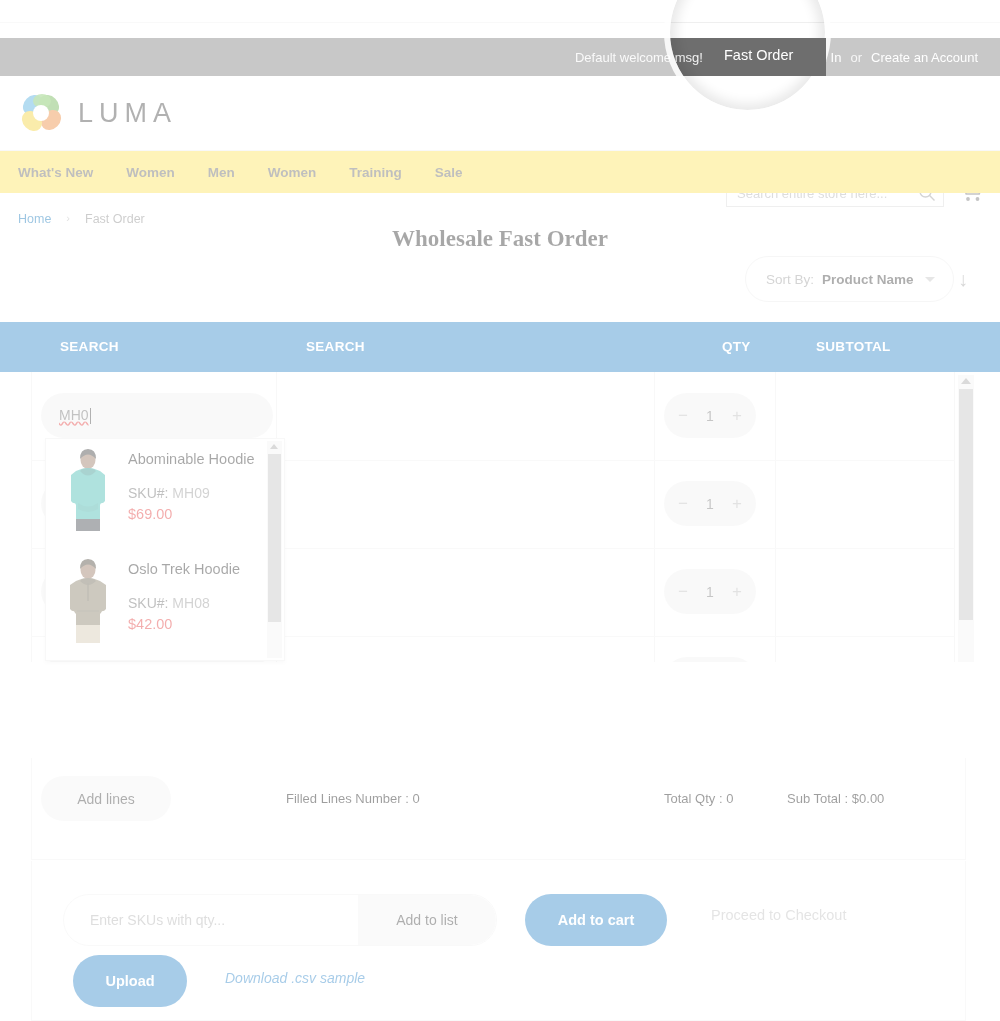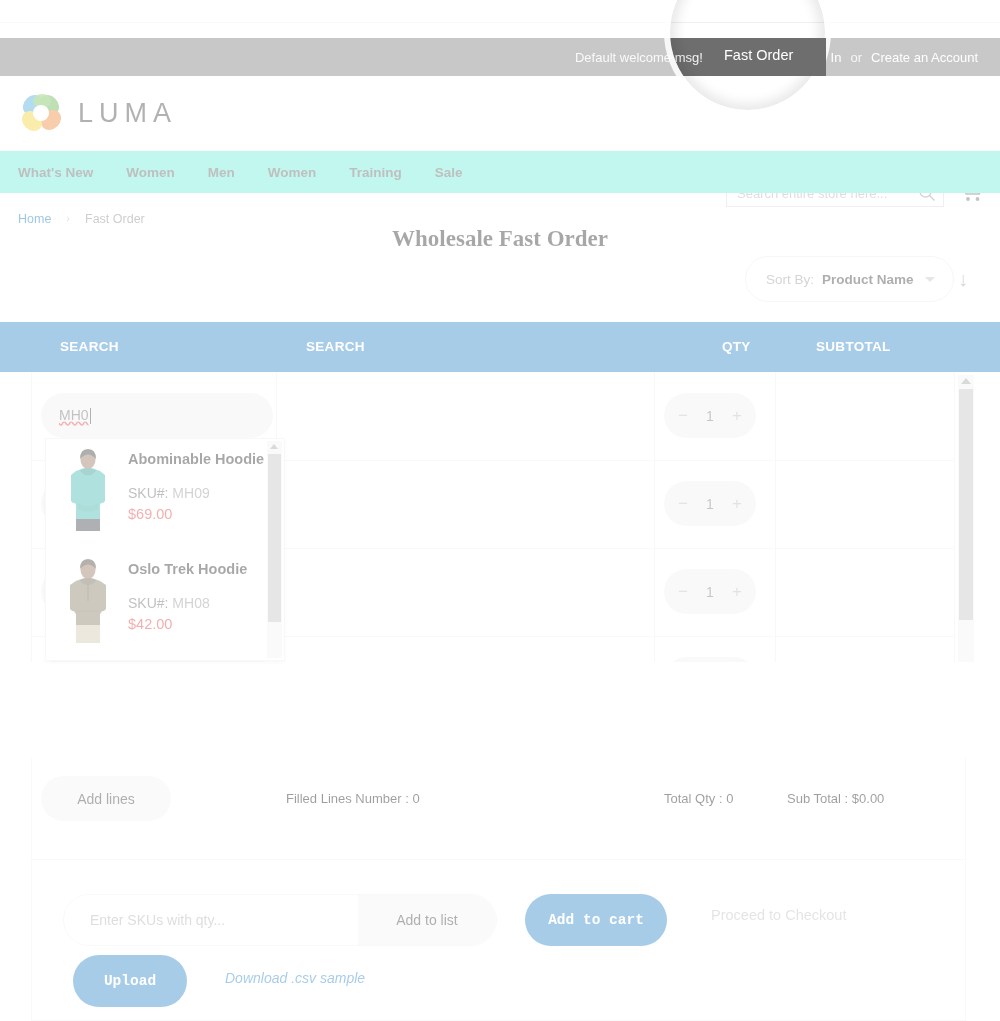--- a/index.html
+++ b/index.html
@@ -64,21 +64,21 @@
     border:0; background:transparent; cursor:pointer; padding:0;
   }
   .cart-btn{
     position:absolute; left:955px; top:100px; width:32px; height:32px;
     background:transparent; border:0; cursor:pointer; padding:0;
   }
 
   
   .nav-bar{
     position:absolute; left:0; top:150px; width:1000px; height:43px;
-    background:#5eead4; border-top:1px solid #ededed;
+    background:#fde047; border-top:1px solid #ededed;
   }
   .nav-list{
     position:absolute; left:18px; top:0; height:43px;
     display:flex; align-items:center; gap:0;
   }
   .nav-item{
     font-size:13.5px; font-weight:bold; color:#575757;
     padding:0 20px 0 0; margin-right:13px; cursor:pointer; white-space:nowrap;
   }
 
@@ -191,21 +191,21 @@
     position:absolute; left:45px; top:438px; width:240px; height:223px;
     background:#ffffff; border:1px solid #ededed; z-index:40;
     box-shadow:0 2px 4px rgba(0,0,0,.06);
   }
   .ac-item{
     position:absolute; left:0; width:224px; height:104px;
     display:flex; gap:12px; padding:8px 0 0 14px;
   }
   .ac-thumb{ width:56px; height:88px; flex:0 0 56px; position:relative; }
   .ac-info{ padding-top:3px; }
-  .ac-name{ font-size:14.5px; color:#1a1a1a; font-weight:bold; line-height:19px; max-width:150px; }
+  .ac-name{ font-size:14.5px; color:#1a1a1a; font-weight:normal; line-height:19px; max-width:150px; }
   .ac-sku{ font-size:14px; color:#5a5a5a; margin-top:16px; }
   .ac-sku .sku-code{ color:#8c8c8c; }
   .ac-price{ font-size:14.5px; color:#e02b2b; margin-top:5px; }
   .ac-scroll{
     position:absolute; right:2px; top:2px; width:15px; height:217px; background:#f2f2f2;
   }
   .ac-scroll .arrow{
     position:absolute; left:3px; top:3px; width:0;height:0;
     border-left:4px solid transparent;border-right:4px solid transparent;
     border-bottom:5px solid #9d9d9d;
@@ -245,21 +245,21 @@
   }
   .sku-list-input::placeholder{ color:#a8a8a8; }
   .add-to-list{
     position:absolute; right:0; top:0; width:138px; height:50px;
     background:#f2f2f2; border:0; border-radius:0 26px 26px 0; cursor:pointer;
     font-size:14px; color:#2b2b2b; font-family:"Liberation Sans", sans-serif;
   }
   .btn-primary{
     position:absolute; border:0; border-radius:26px; cursor:pointer;
     background:#1979c3; color:#fff; font-size:14.5px; font-weight:bold;
-    font-family:Liberation Mono, monospace;
+    font-family:Liberation Sans, sans-serif;
   }
   .add-to-cart{ left:493px; top:33px; width:142px; height:52px; }
   .upload-btn{ left:41px; top:94px; width:114px; height:52px; }
   .proceed{
     position:absolute; left:673px; top:45px;
     font-size:14.5px; color:#b9b9b9; cursor:pointer; background:none; border:0;
     font-family:"Liberation Sans", sans-serif;
   }
   .csv-link{
     position:absolute; left:193px; top:109px; font-size:14px; color:#1979c3;

